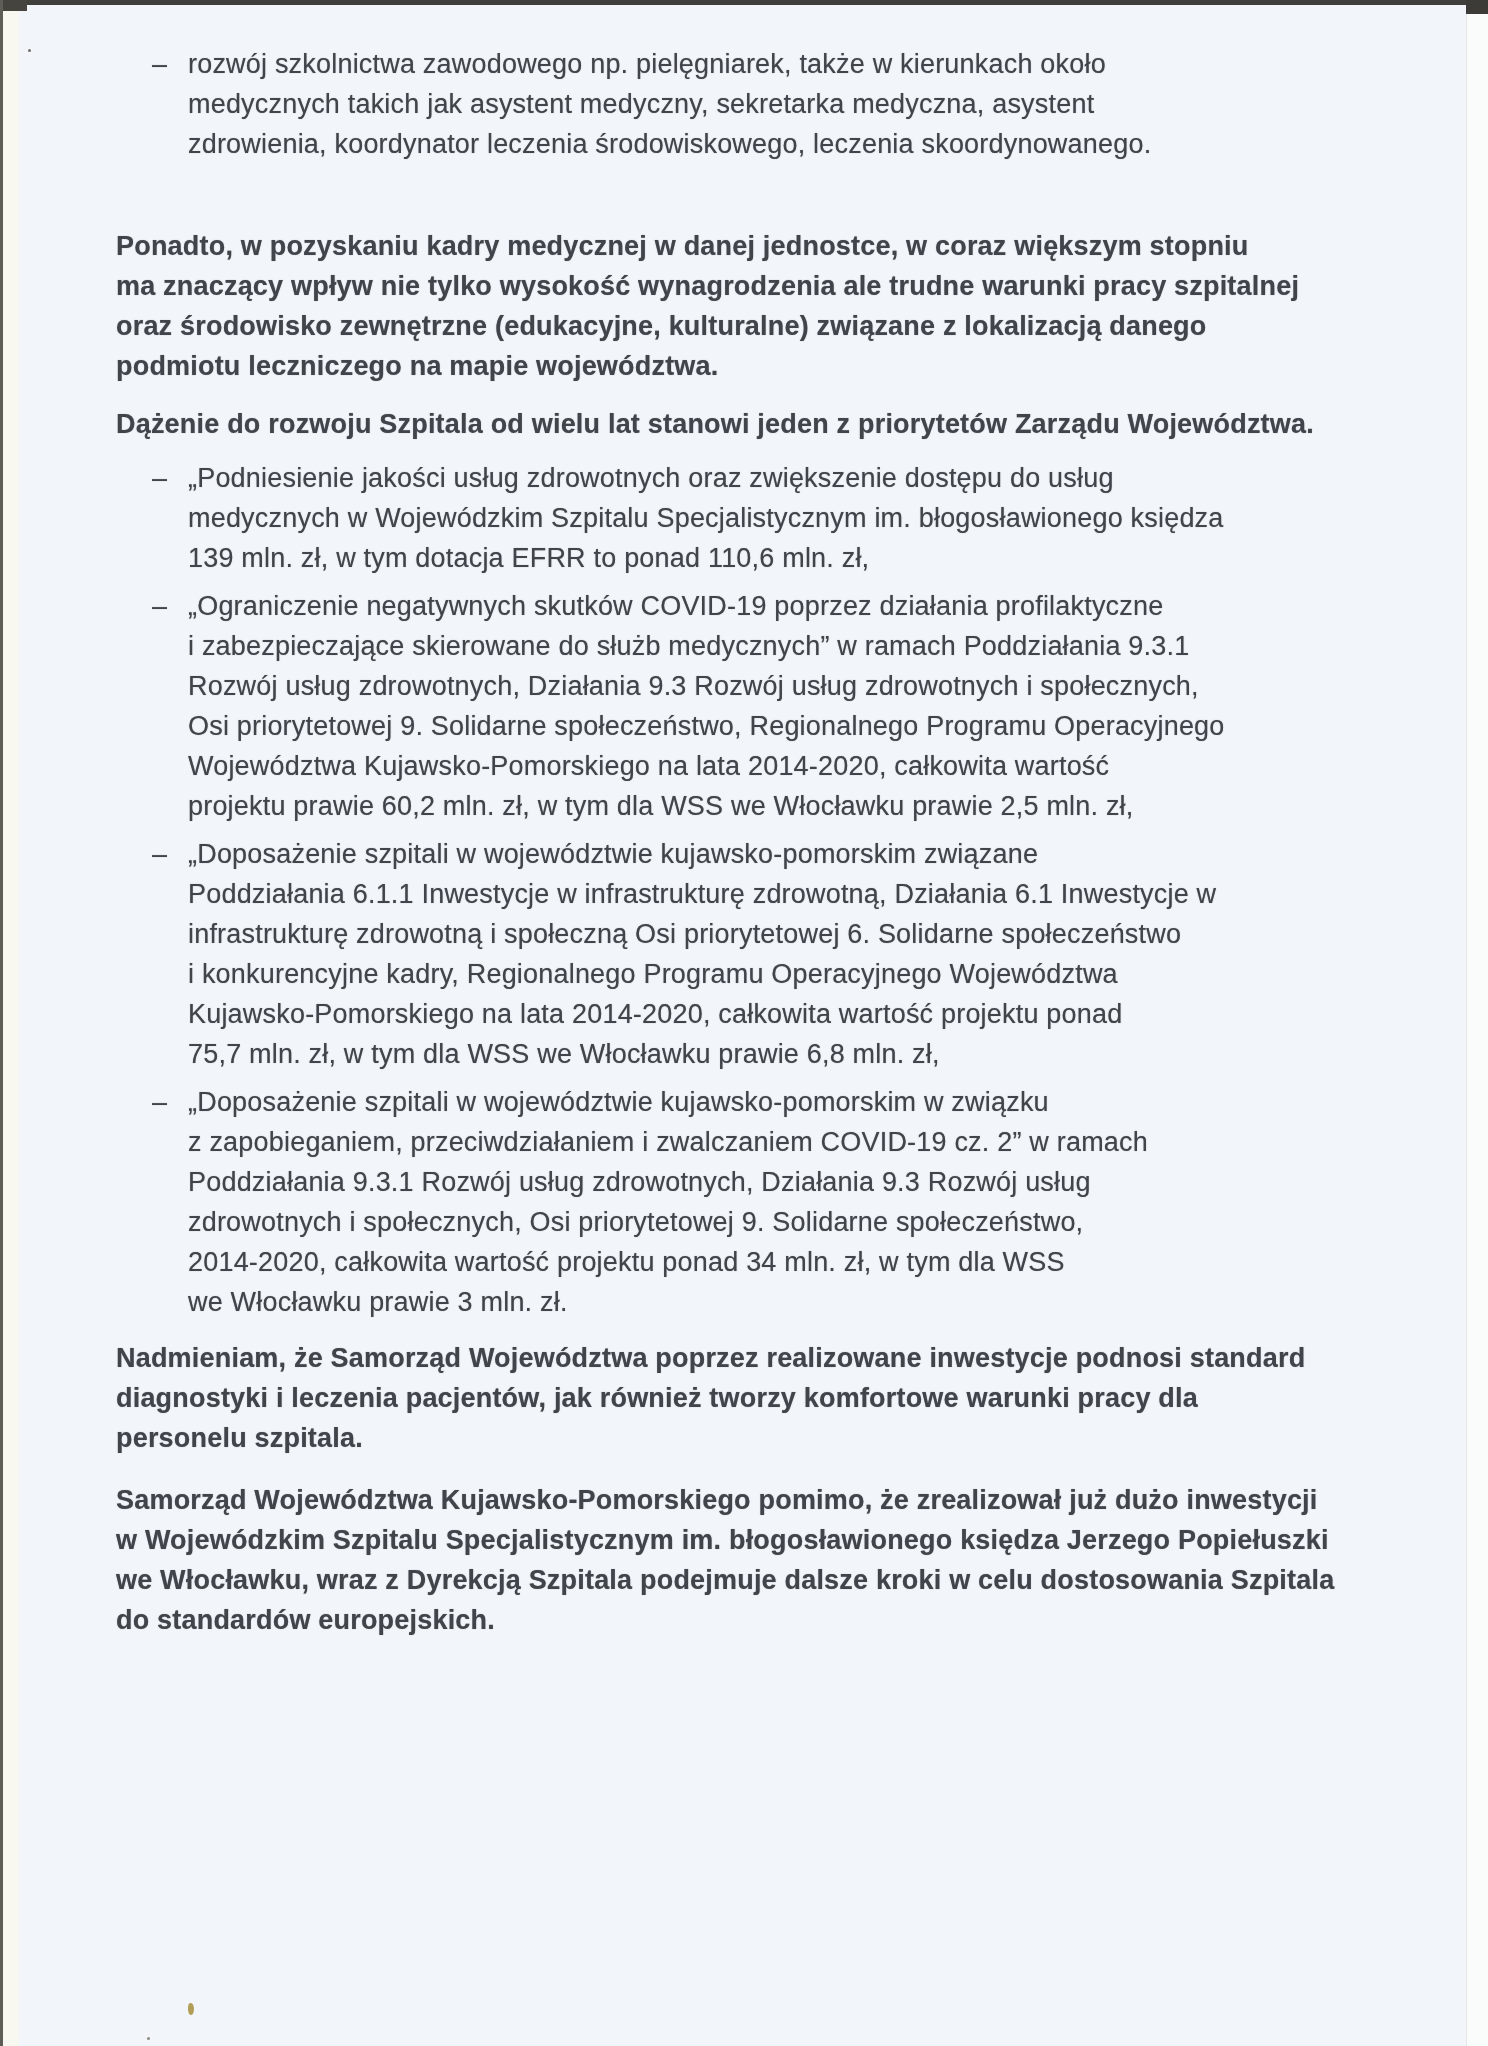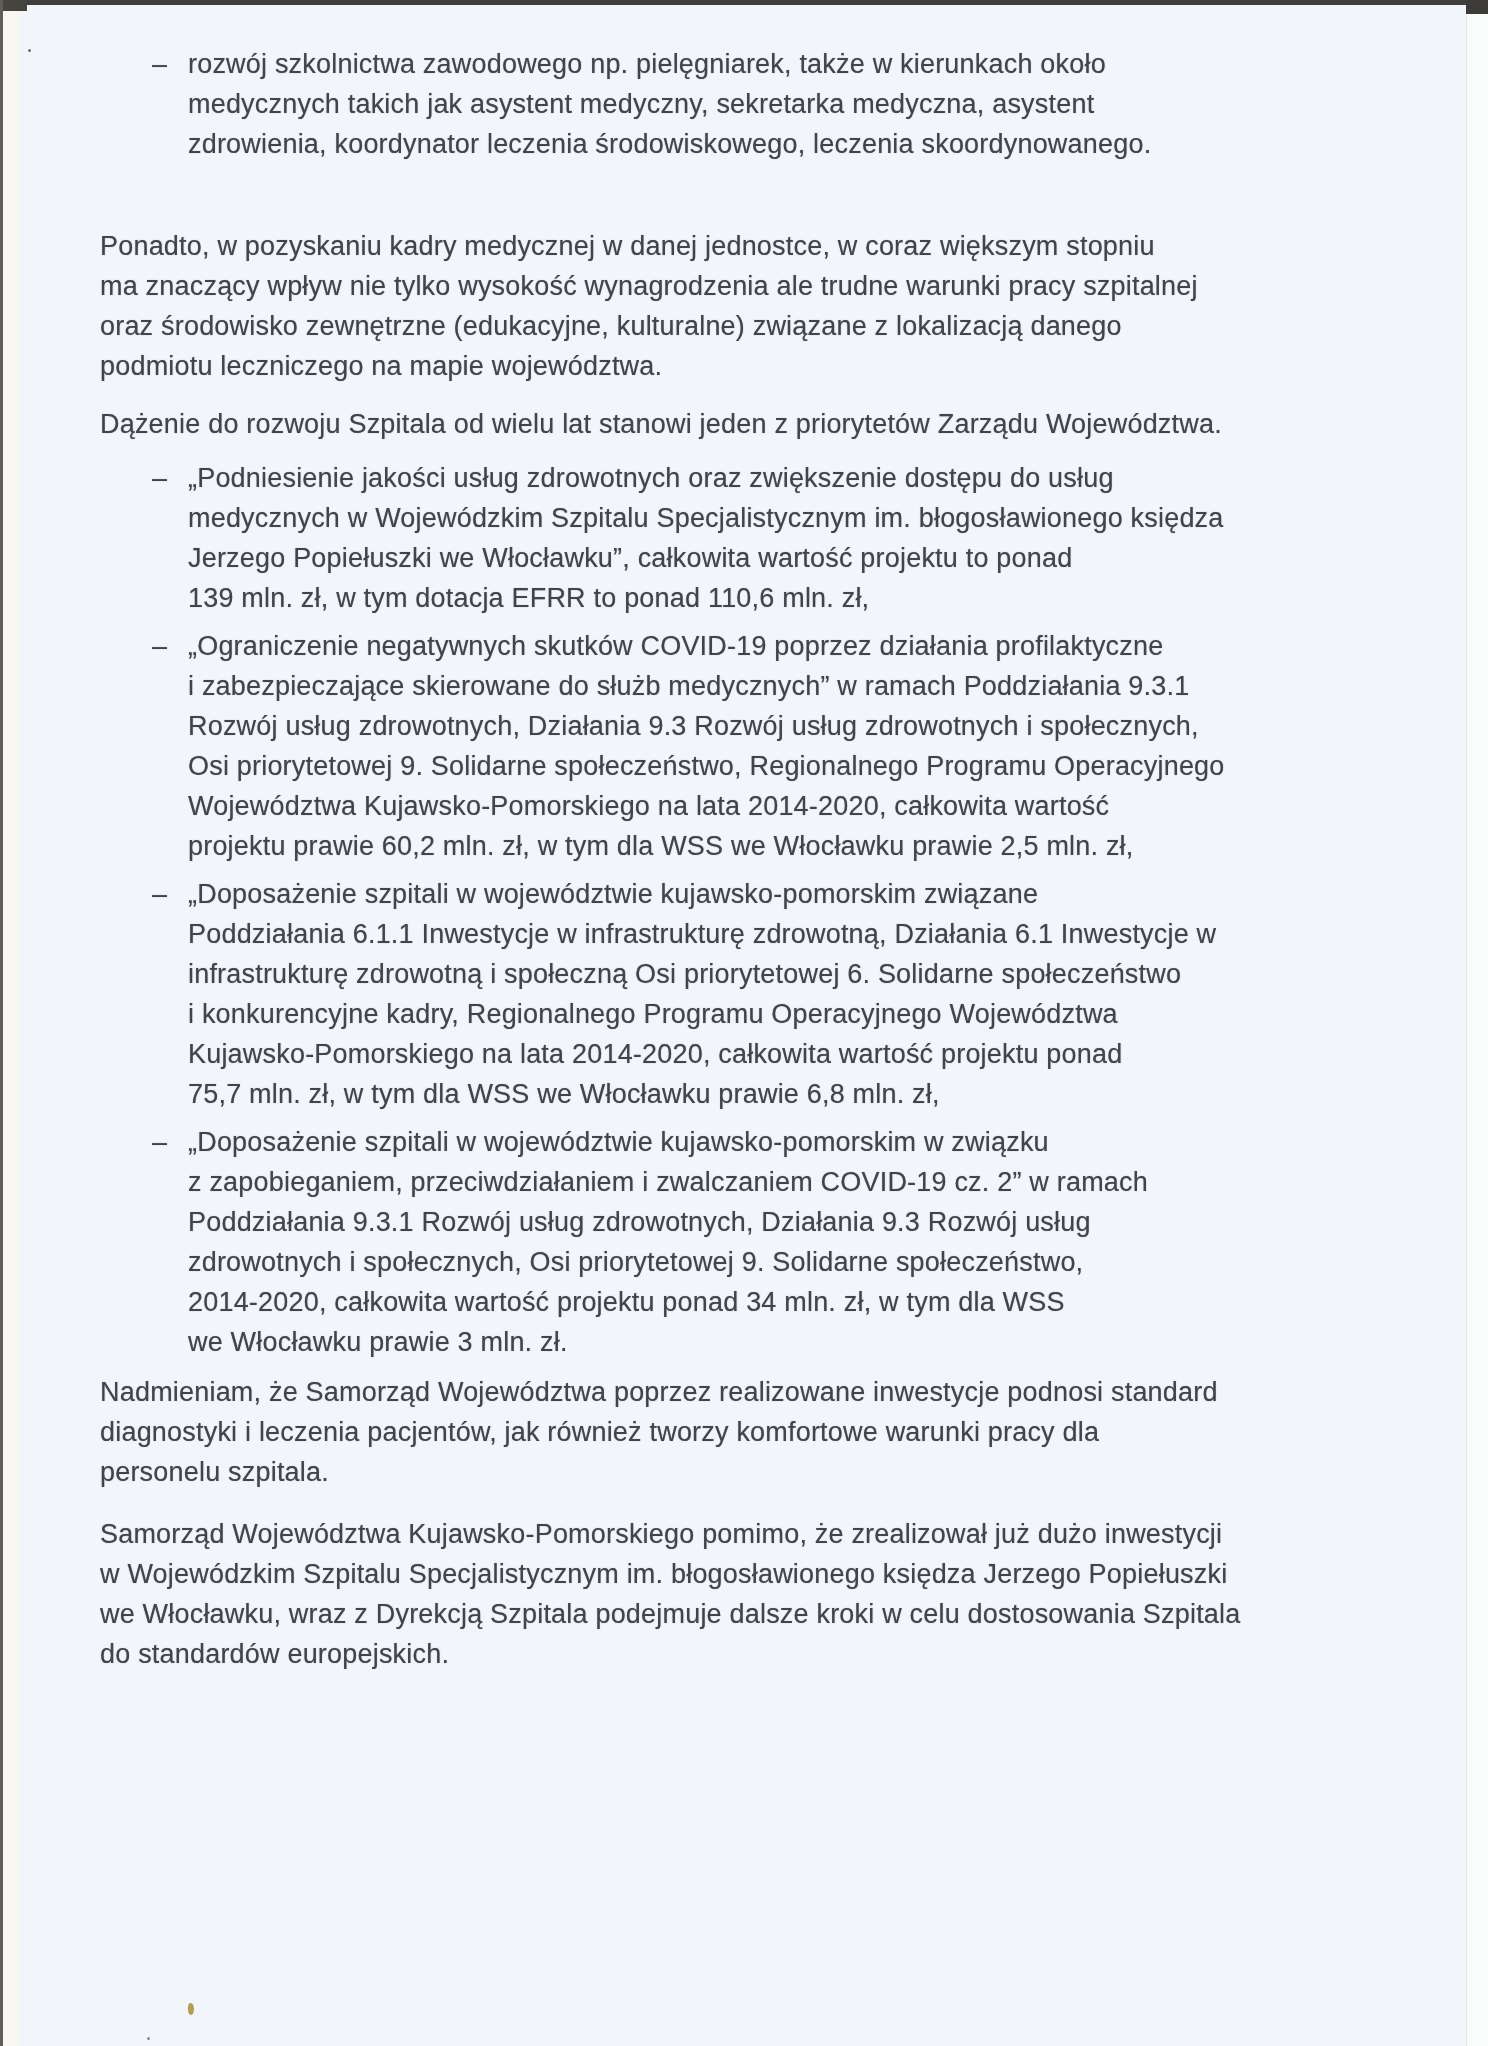--- a/index.html
+++ b/index.html
@@ -28,21 +28,21 @@
     position:absolute;
     left:100px;
     top:44px;
     width:1190px;
     font-size:27px;
     line-height:40px;
     letter-spacing:0.2px;
     text-shadow:0 0 1px rgba(65,69,75,.5);
   }
   .line{white-space:nowrap;}
-  .para{margin:0;}
+  .para{margin:16px;font-weight:bold;}
   .bullet{display:flex;margin-bottom:8px;}
   .bullet .dash{flex:none;width:88px;padding-left:52px;box-sizing:border-box;}
   
   #blk0{margin-bottom:62px;}
   #blk1{margin-bottom:18px;}
   #blk2{margin-bottom:14px;}
   #blk6{margin-bottom:10px;}
   #blk7{margin-bottom:22px;}
 </style>
 </head>
@@ -75,21 +75,20 @@
         <div class="line">podmiotu leczniczego na mapie województwa.</div>
       </div>
       <div id="blk2" class="block para">
         <div class="line">Dążenie do rozwoju Szpitala od wielu lat stanowi jeden z priorytetów Zarządu Województwa.</div>
       </div>
       <div id="blk3" class="block bullet">
         <span class="dash">–</span>
         <div class="lines">
           <div class="line">„Podniesienie jakości usług zdrowotnych oraz zwiększenie dostępu do usług</div>
           <div class="line">medycznych w Wojewódzkim Szpitalu Specjalistycznym im. błogosławionego księdza</div>
-          <div class="line">Jerzego Popiełuszki we Włocławku”, całkowita wartość projektu to ponad</div>
           <div class="line">139 mln. zł, w tym dotacja EFRR to ponad 110,6 mln. zł,</div>
         </div>
       </div>
       <div id="blk4" class="block bullet">
         <span class="dash">–</span>
         <div class="lines">
           <div class="line">„Ograniczenie negatywnych skutków COVID-19 poprzez działania profilaktyczne</div>
           <div class="line">i zabezpieczające skierowane do służb medycznych” w ramach Poddziałania 9.3.1</div>
           <div class="line">Rozwój usług zdrowotnych, Działania 9.3 Rozwój usług zdrowotnych i społecznych,</div>
           <div class="line">Osi priorytetowej 9. Solidarne społeczeństwo, Regionalnego Programu Operacyjnego</div>

